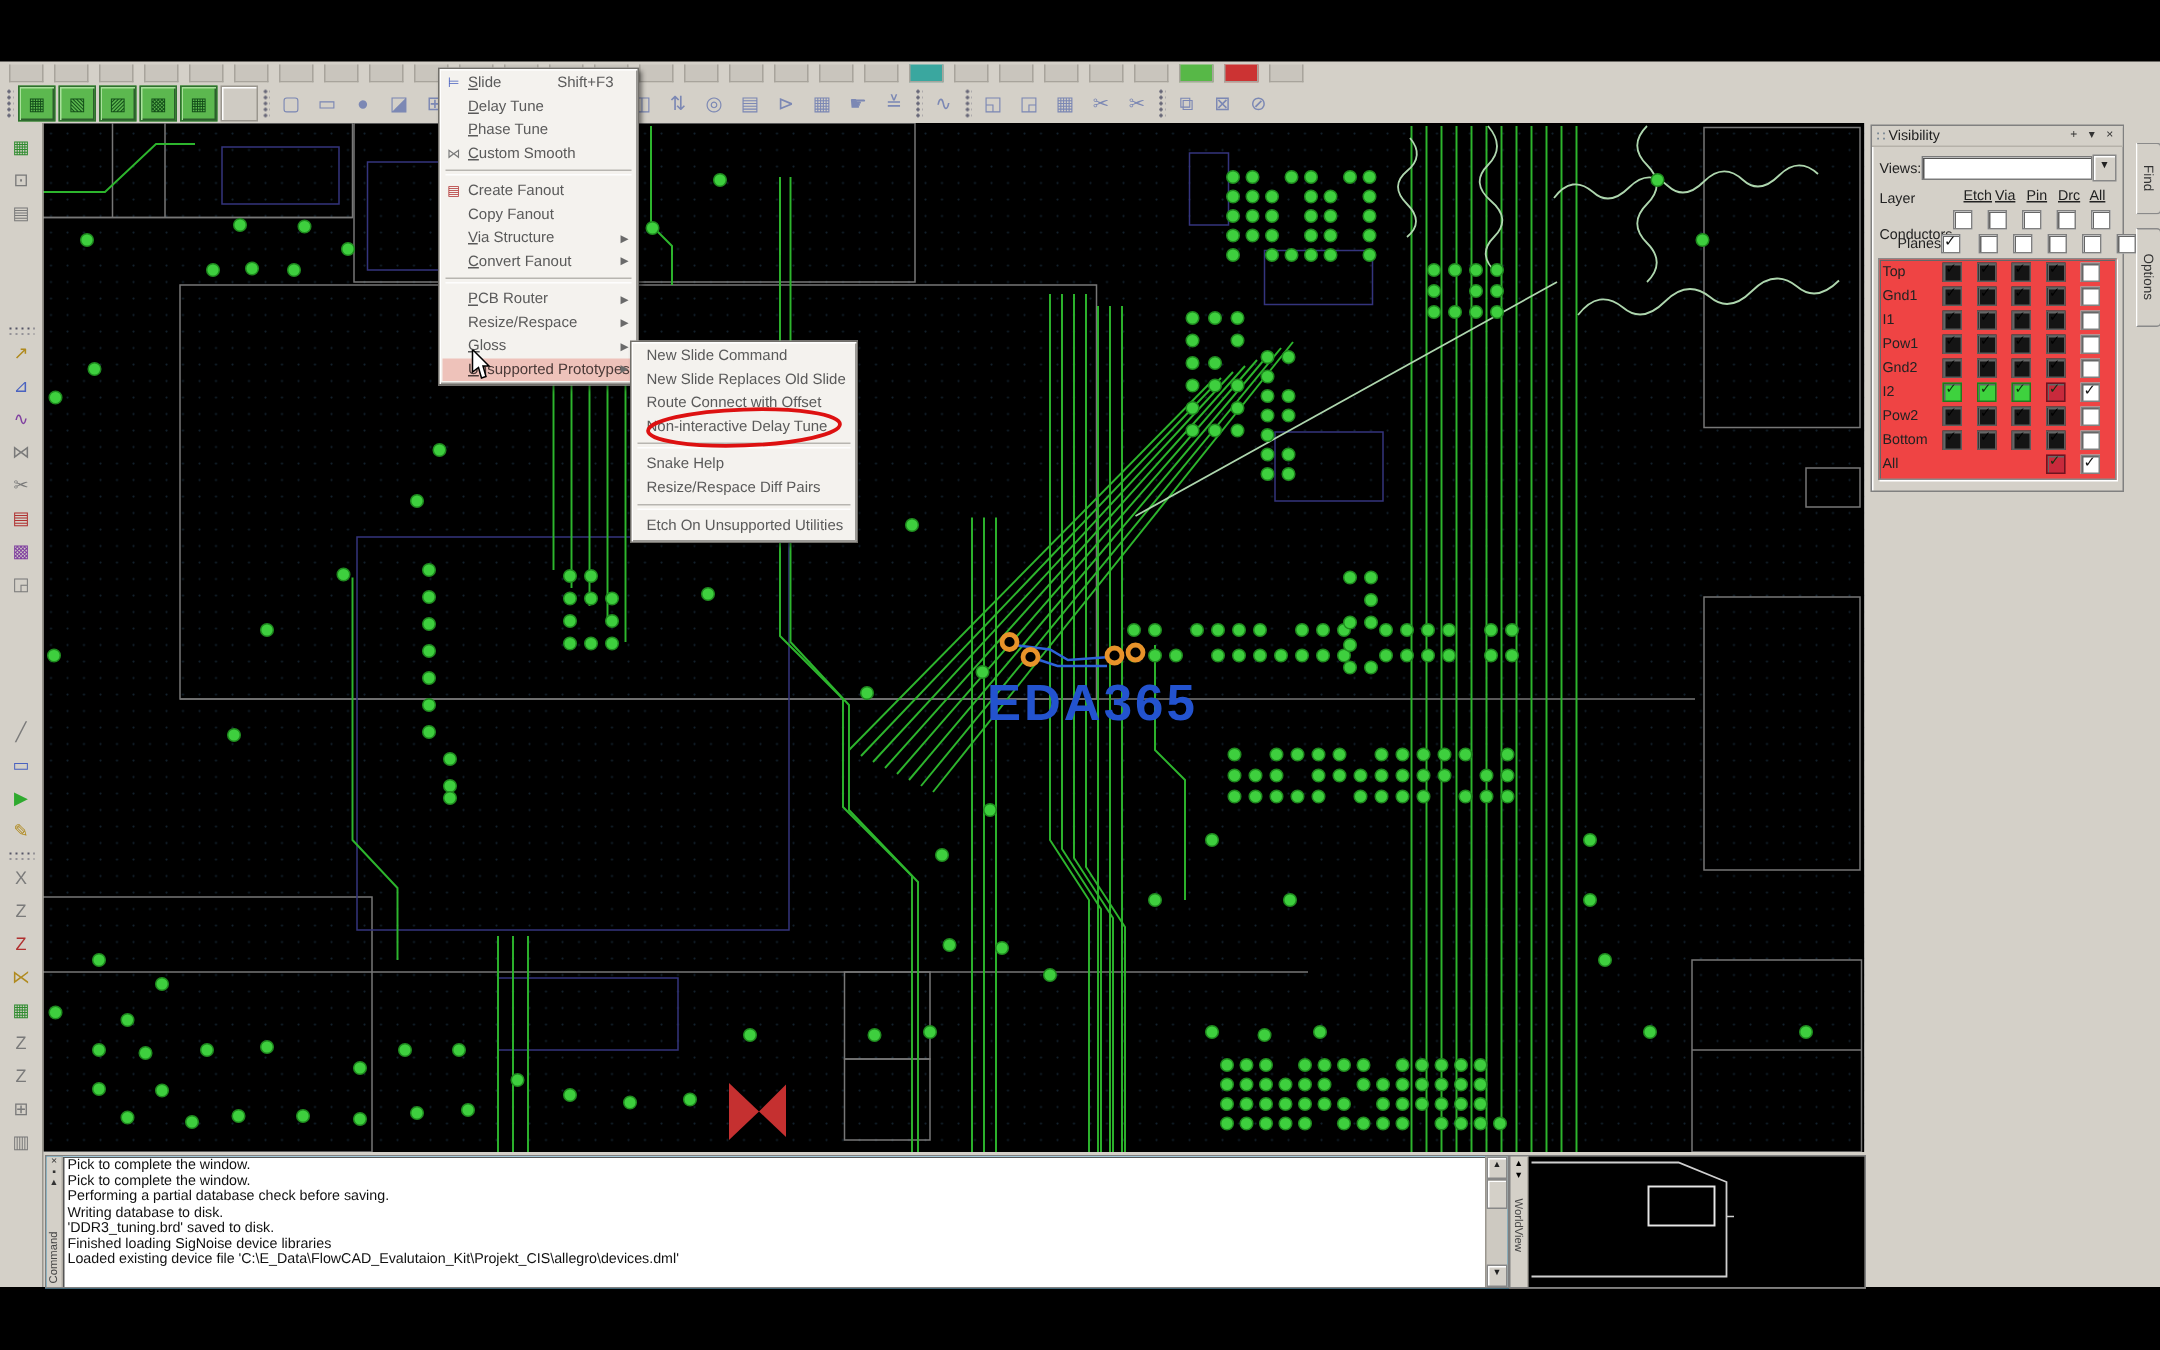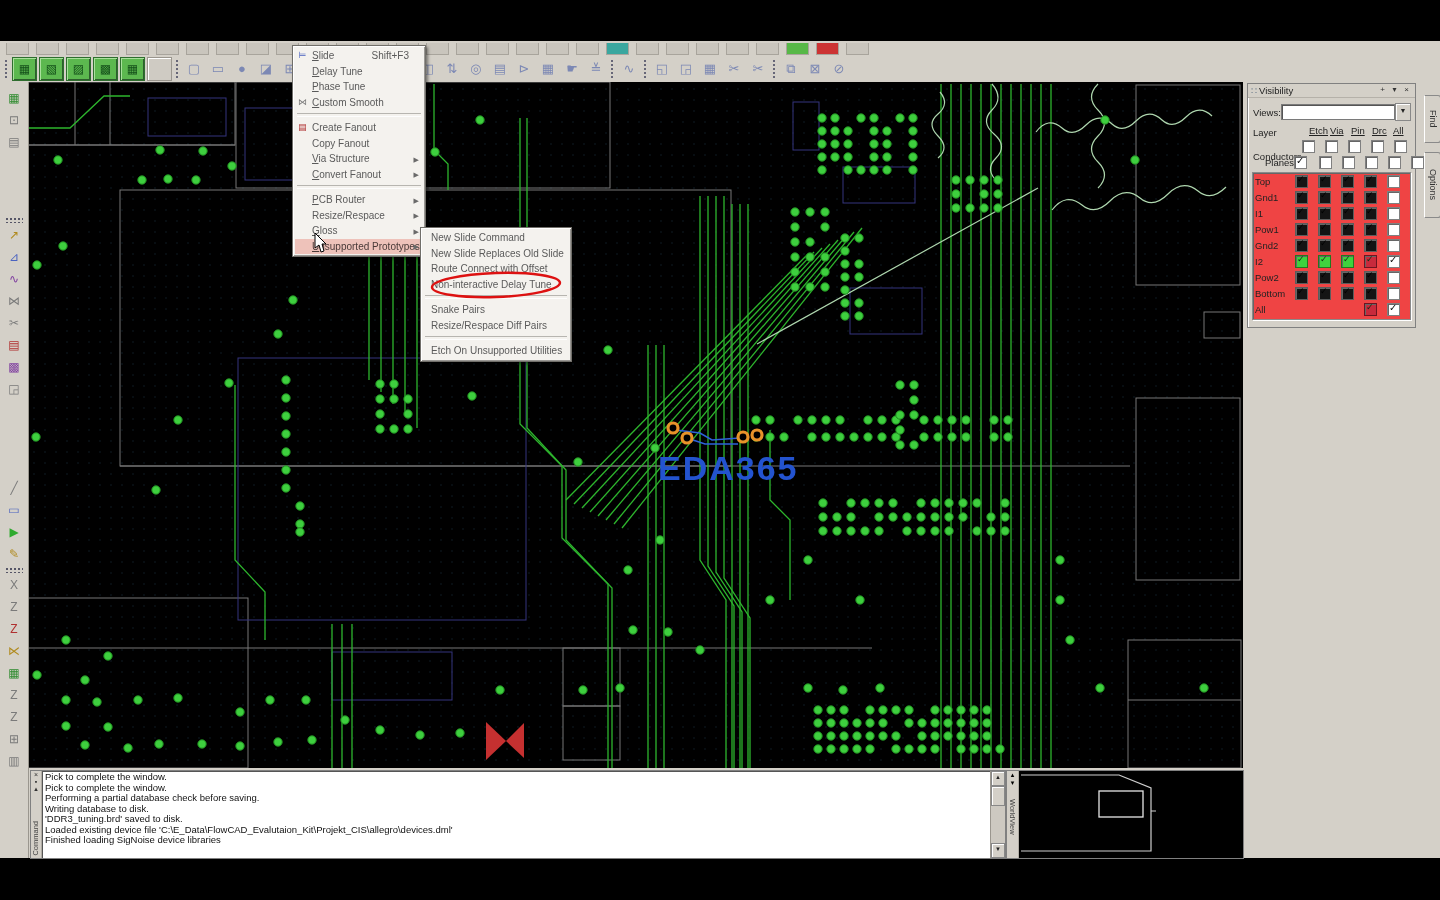--- a/index.html
+++ b/index.html
@@ -603,21 +603,21 @@
       <div class="mi"><span><u>G</u>loss</span><span class="arrow">▶</span></div>
       <div class="mi hl"><span><u>U</u>nsupported Prototypes</span><span class="arrow">▶</span></div>
     </div>
 
   <div class="menu smenu" id="submenu" style="left:420px;top:227px;width:146px;z-index:51;">
       <div class="mi"><span>New Slide Command</span></div>
       <div class="mi"><span>New Slide Replaces Old Slide</span></div>
       <div class="mi"><span>Route Connect with Offset</span></div>
       <div class="mi"><span>Non-interactive Delay Tune</span></div>
       <div class="msep"></div>
-      <div class="mi"><span>Snake Pairs</span></div>
+      <div class="mi"><span>Snake Help</span></div>
       <div class="mi"><span>Resize/Respace Diff Pairs</span></div>
       <div class="msep"></div>
       <div class="mi"><span>Etch On Unsupported Utilities</span></div>
     </div>
 
   <svg class="ellipse-svg" width="140" height="34">
     <ellipse cx="68" cy="17" rx="64" ry="12" fill="none" stroke="#dd1111" stroke-width="2.5" transform="rotate(-2 68 17)"></ellipse>
   </svg>
 
   <svg class="cursor-svg" width="14" height="20">
@@ -824,22 +824,22 @@
       <div class="mk">▪</div>
       <div class="mk">▴</div>
       <span class="vtxt">Command</span>
     </div>
     <div class="cbody" id="cbody">
         <div class="cline">Pick to complete the window.</div>
         <div class="cline">Pick to complete the window.</div>
         <div class="cline">Performing a partial database check before saving.</div>
         <div class="cline">Writing database to disk.</div>
         <div class="cline">'DDR3_tuning.brd' saved to disk.</div>
+        <div class="cline">Finished loading SigNoise device libraries</div>
         <div class="cline">Loaded existing device file 'C:\E_Data\FlowCAD_Evalutaion_Kit\Projekt_CIS\allegro\devices.dml'</div>
-        <div class="cline">Finished loading SigNoise device libraries</div>
       </div>
     <div class="cscroll">
       <div>
         <div class="sbtn">▲</div>
         <div class="sthumb"></div>
       </div>
       <div class="sbtn">▼</div>
     </div>
   </div>
 

